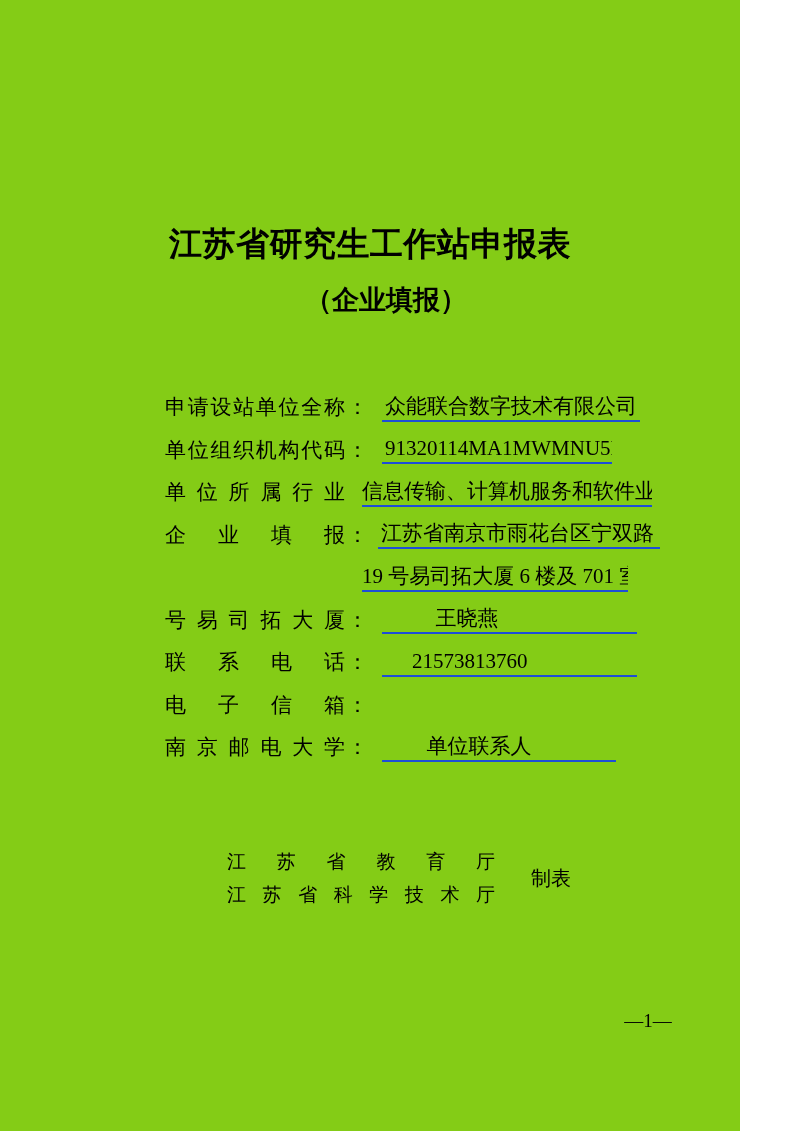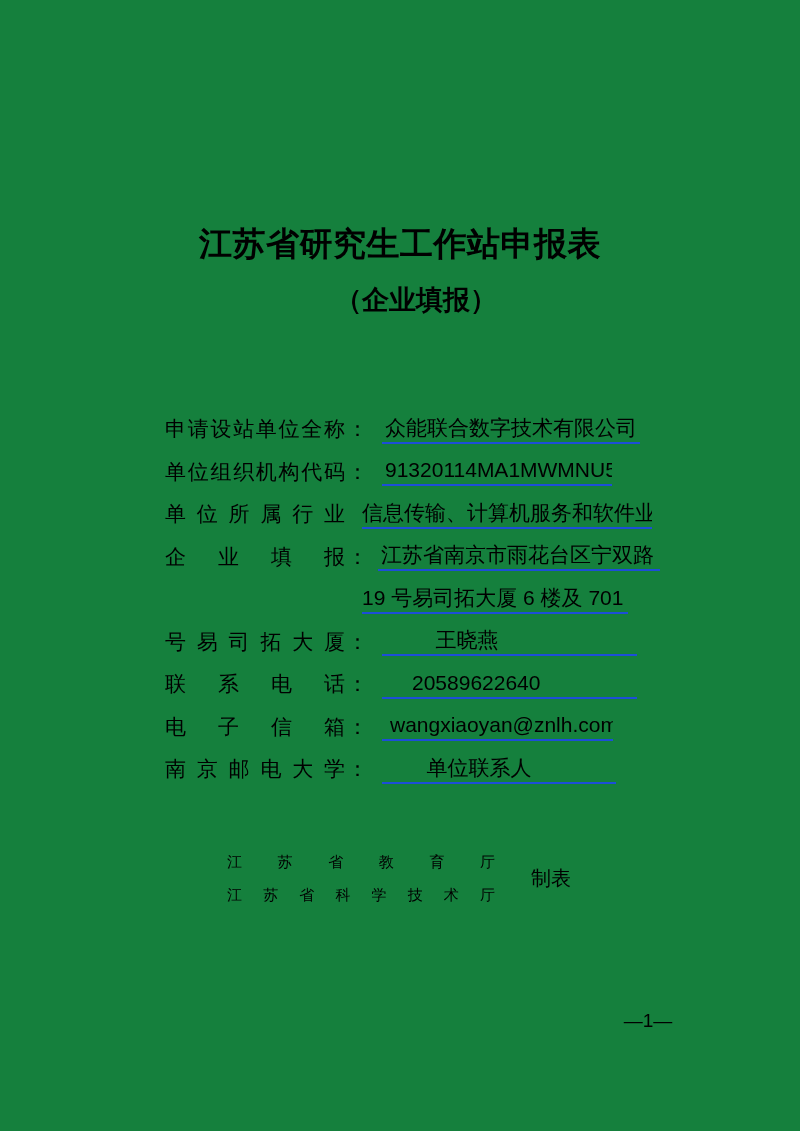--- a/index.html
+++ b/index.html
@@ -1,43 +1,43 @@
 <!DOCTYPE html>
 <html><head>
 <meta charset="utf-8">
 <style>
   * { margin: 0; padding: 0; box-sizing: border-box; }
   html, body { background: #ffffff; }
   .page {
     position: relative;
-    width: 800px;
+    width: 740px;
     height: 1131px;
-    background: #15803d;
+    background: #84cc16;
     color: #000000;
-    font-family: Liberation Sans, sans-serif;
+    font-family: Liberation Serif, serif;
     overflow: hidden;
   }
   .doc-title {
     position: absolute;
     top: 222px; left: 0; width: 100%;
     text-align: center;
     font-size: 33px;
     font-weight: 700;
     letter-spacing: 0.5px;
   }
   .doc-subtitle {
     position: absolute;
     top: 282px; left: 16px; width: 100%;
     text-align: center;
     font-size: 27px;
     font-weight: 700;
   }
   .form {
     position: absolute;
-    top: 408px; left: 165px; width: 520px;
+    top: 386px; left: 165px; width: 520px;
   }
   .frow {
     display: flex;
     align-items: center;
     height: 42.5px;
     font-size: 21px;
     white-space: nowrap;
   }
   .flabel {
     display: inline-block;
@@ -65,21 +65,21 @@
   .r7 .fvalue { margin-left: 14px; width: 231px; padding-left: 8px; }
   .r8 .fvalue { margin-left: 14px; width: 234px; text-align: center; padding-right: 40px; }
   .footer {
     position: absolute;
     top: 845px; left: 227px;
     display: flex;
     align-items: center;
   }
   .footer-orgs { width: 268px; }
   .footer-org {
-    font-size: 15px;
+    font-size: 19px;
     line-height: 33px;
     text-align: justify;
     text-align-last: justify;
   }
   .footer-note { font-size: 20px; margin-left: 36px; }
   .pagenum {
     position: absolute;
     top: 1010px; left: 598px; width: 100px;
     text-align: center;
     font-size: 19px;
@@ -125,27 +125,26 @@
 
     <div class="frow r5">
       <span class="flabel">号易司拓大厦</span>
       <span class="fcolon">：</span>
       <span class="fvalue">王晓燕</span>
     </div>
 
     <div class="frow r6">
       <span class="flabel">联系电话</span>
       <span class="fcolon">：</span>
-      <span class="fvalue">20589622640</span>
+      <span class="fvalue">21573813760</span>
     </div>
 
     <div class="frow r7">
       <span class="flabel">电子信箱</span>
       <span class="fcolon">：</span>
-      <span class="fvalue">wangxiaoyan@znlh.com</span>
     </div>
 
     <div class="frow r8">
       <span class="flabel">南京邮电大学</span>
       <span class="fcolon">：</span>
       <span class="fvalue">单位联系人</span>
     </div>
 
   </div>
 

